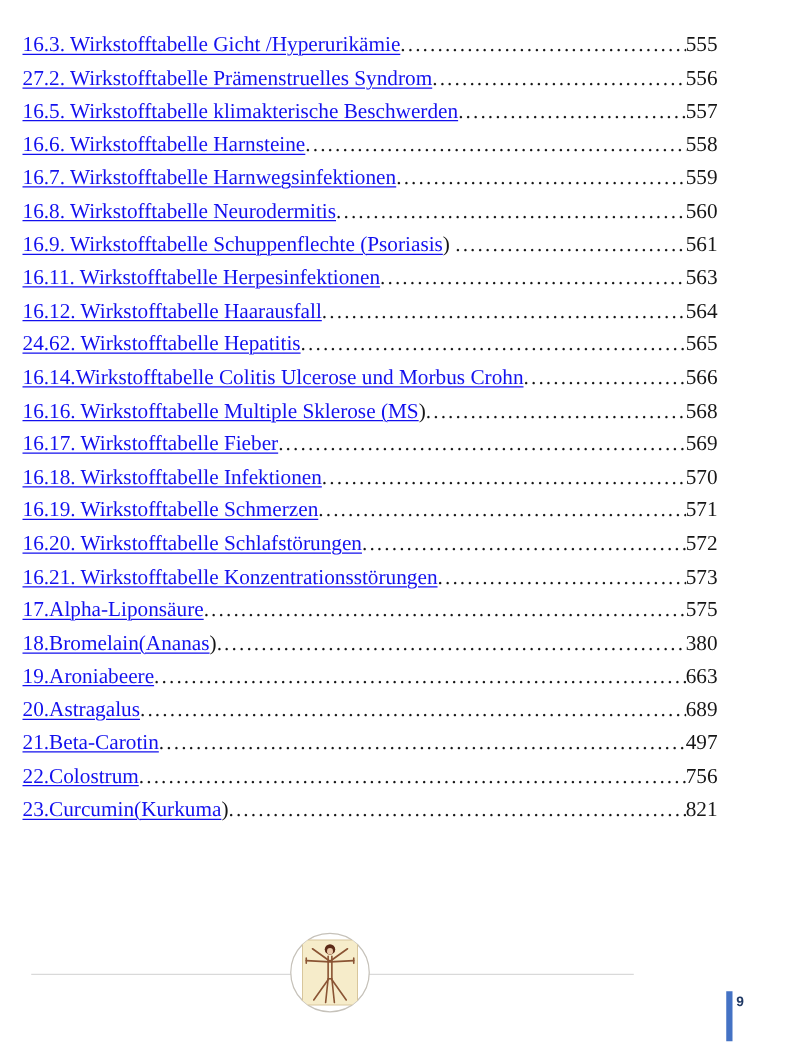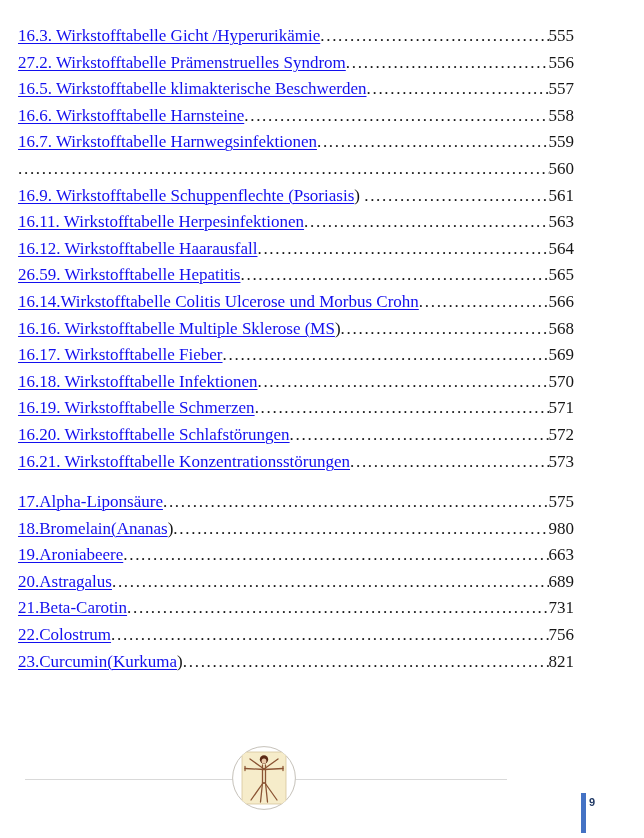--- a/index.html
+++ b/index.html
@@ -20,21 +20,21 @@
     background:#ffffff;
     overflow:hidden;
     font-family:"Liberation Serif","DejaVu Serif",serif;
     color:var(--text-color);
   }
   .toc{
     position:absolute;
     top:23px;left:18px;right:34px;
   }
   .toc-section{display:block;}
-  .toc-section-gap{margin-top:14px;}
+  .toc-section-gap{}
   .toc-row{
     display:flex;
     align-items:flex-end;
     height:26.6px;
     font-size:17px;
   }
   .toc-row > *{
     height:26.6px;
     line-height:26.6px;
   }
@@ -127,20 +127,21 @@
     </div>
 
     <div class="toc-row">
       <a class="toc-link">16.7. Wirkstofftabelle Harnwegsinfektionen</a>
       <span class="toc-after"></span>
       <span class="dots"></span>
       <span class="toc-page">559</span>
     </div>
 
     <div class="toc-row">
+      <a class="toc-link">16.8. Wirkstofftabelle Neurodermitis</a>
       <span class="toc-after"></span>
       <span class="dots"></span>
       <span class="toc-page">560</span>
     </div>
 
     <div class="toc-row">
       <a class="toc-link">16.9. Wirkstofftabelle Schuppenflechte (Psoriasis</a>
       <span class="toc-after">) </span>
       <span class="dots"></span>
       <span class="toc-page">561</span>
@@ -155,21 +156,21 @@
     </div>
 
     <div class="toc-row">
       <a class="toc-link">16.12. Wirkstofftabelle Haarausfall</a>
       <span class="toc-after"></span>
       <span class="dots"></span>
       <span class="toc-page">564</span>
     </div>
 
     <div class="toc-row">
-      <a class="toc-link">26.59. Wirkstofftabelle Hepatitis</a>
+      <a class="toc-link">24.62. Wirkstofftabelle Hepatitis</a>
       <span class="toc-after"></span>
       <span class="dots"></span>
       <span class="toc-page">565</span>
     </div>
 
     <div class="toc-row">
       <a class="toc-link">16.14.Wirkstofftabelle Colitis Ulcerose und Morbus Crohn</a>
       <span class="toc-after"></span>
       <span class="dots"></span>
       <span class="toc-page">566</span>
@@ -223,42 +224,42 @@
       <a class="toc-link">17.Alpha-Liponsäure</a>
       <span class="toc-after"></span>
       <span class="dots"></span>
       <span class="toc-page">575</span>
     </div>
 
     <div class="toc-row">
       <a class="toc-link">18.Bromelain(Ananas</a>
       <span class="toc-after">)</span>
       <span class="dots"></span>
-      <span class="toc-page">980</span>
+      <span class="toc-page">380</span>
     </div>
 
     <div class="toc-row">
       <a class="toc-link">19.Aroniabeere</a>
       <span class="toc-after"></span>
       <span class="dots"></span>
       <span class="toc-page">663</span>
     </div>
 
     <div class="toc-row">
       <a class="toc-link">20.Astragalus</a>
       <span class="toc-after"></span>
       <span class="dots"></span>
       <span class="toc-page">689</span>
     </div>
 
     <div class="toc-row">
       <a class="toc-link">21.Beta-Carotin</a>
       <span class="toc-after"></span>
       <span class="dots"></span>
-      <span class="toc-page">731</span>
+      <span class="toc-page">497</span>
     </div>
 
     <div class="toc-row">
       <a class="toc-link">22.Colostrum</a>
       <span class="toc-after"></span>
       <span class="dots"></span>
       <span class="toc-page">756</span>
     </div>
 
     <div class="toc-row">

